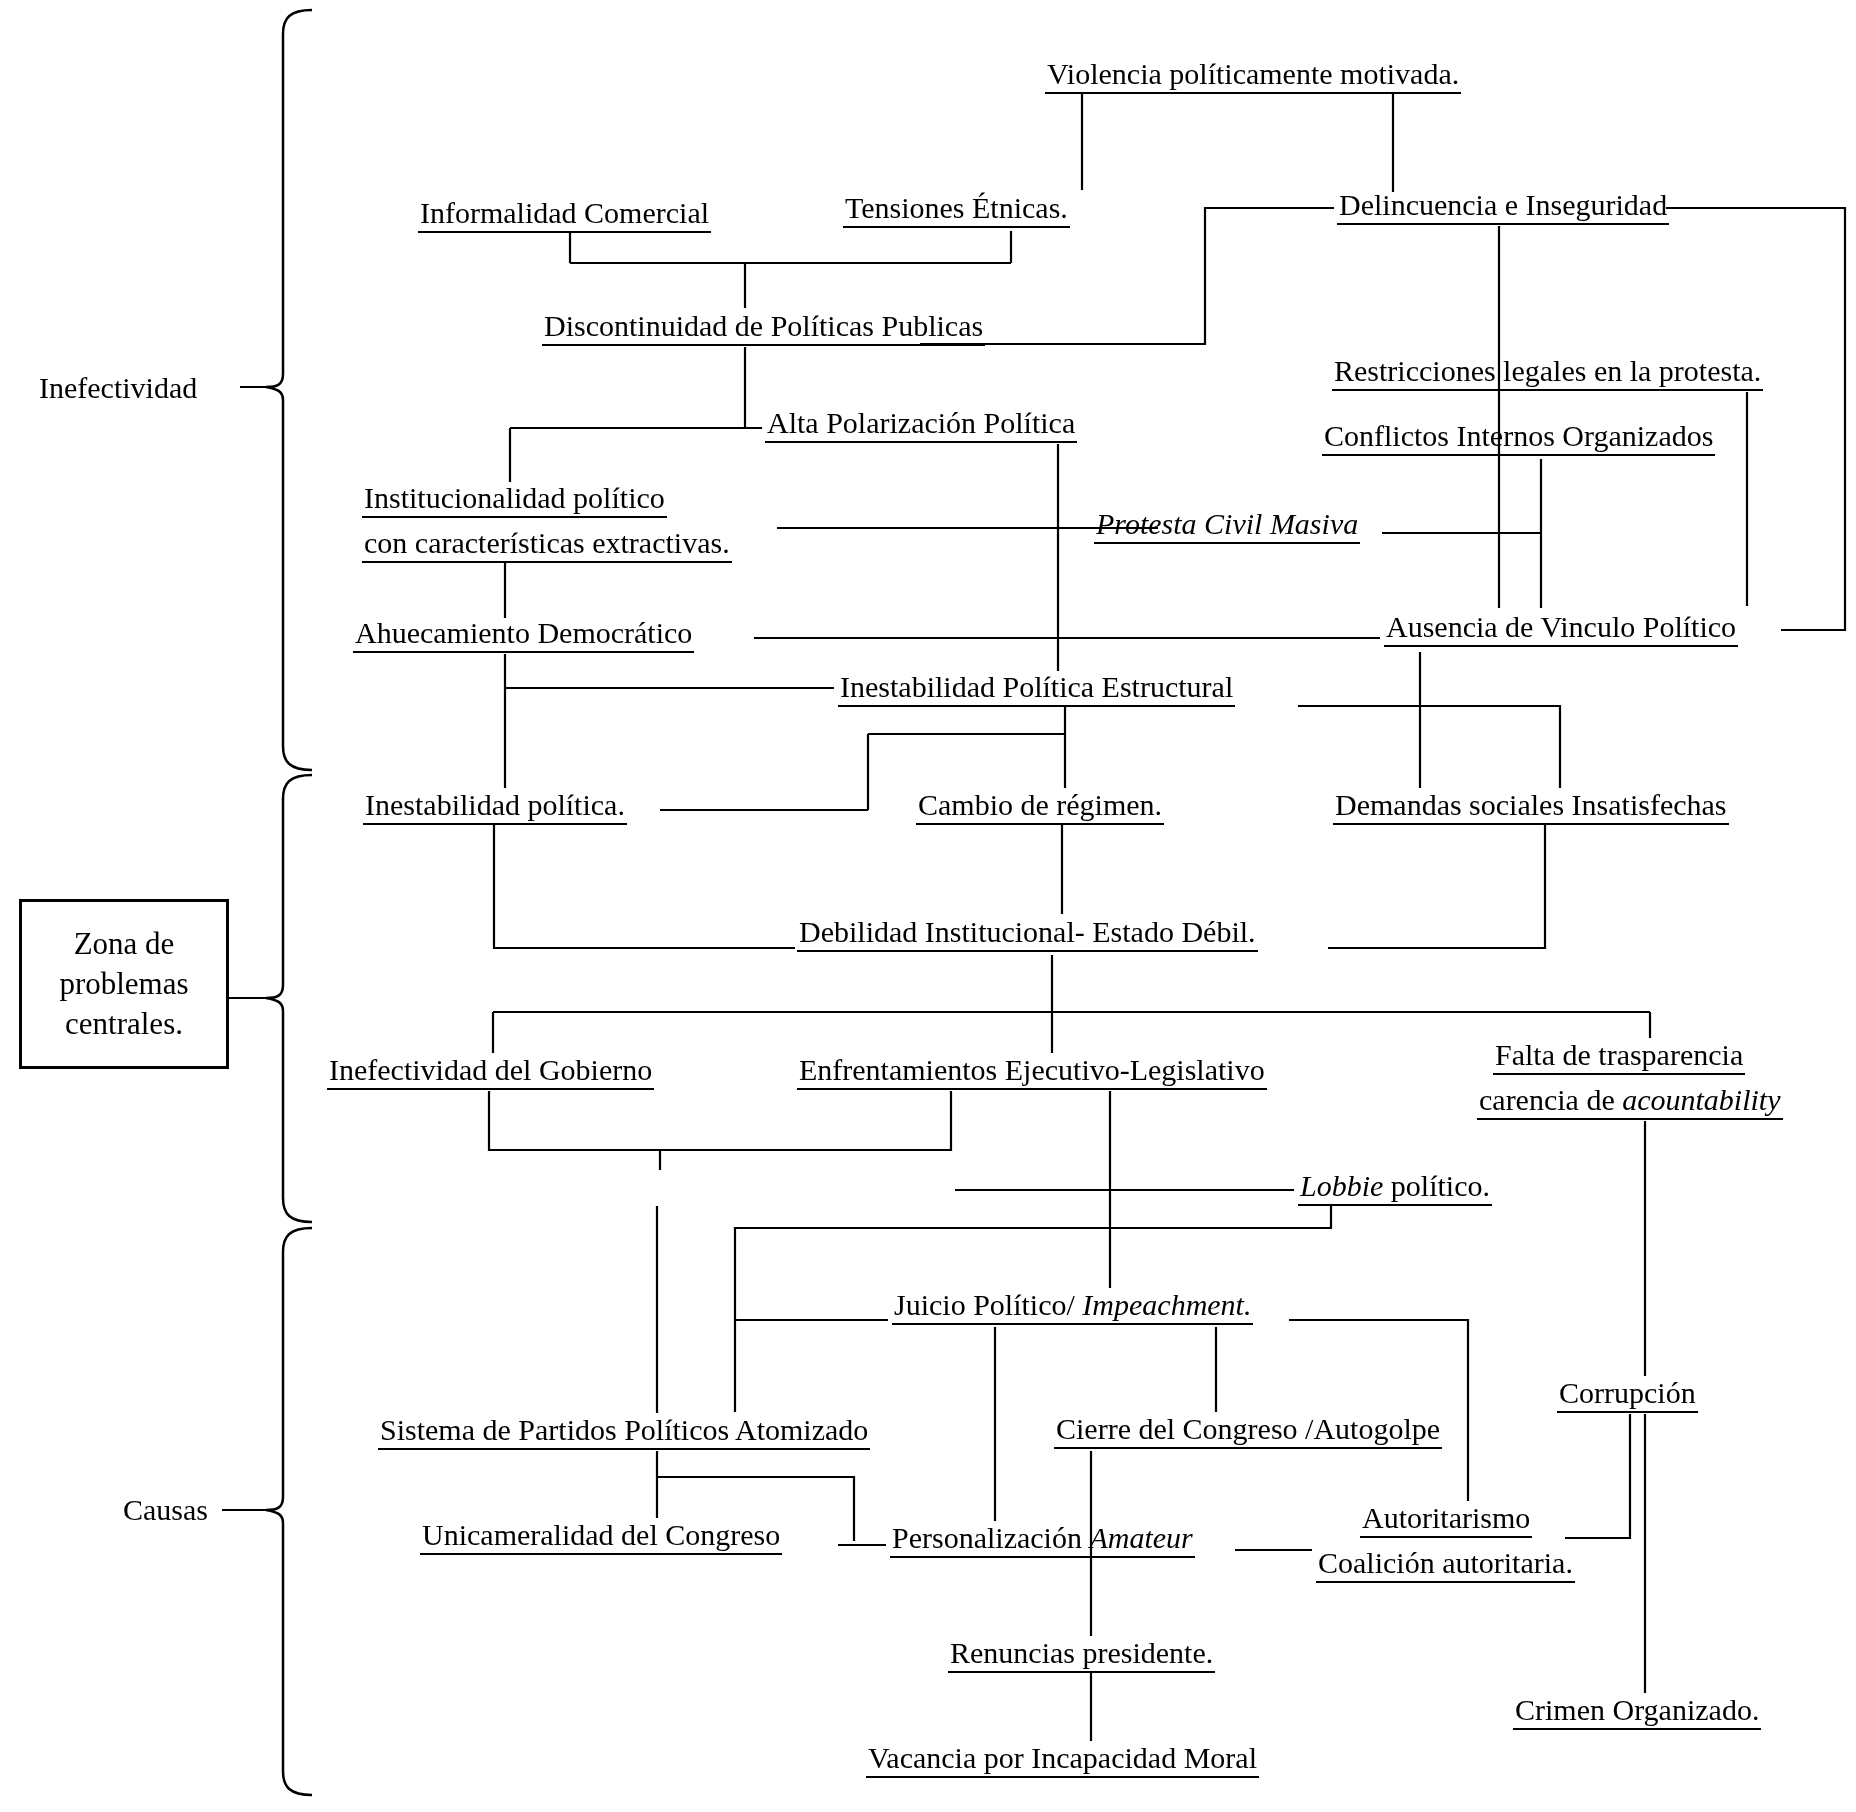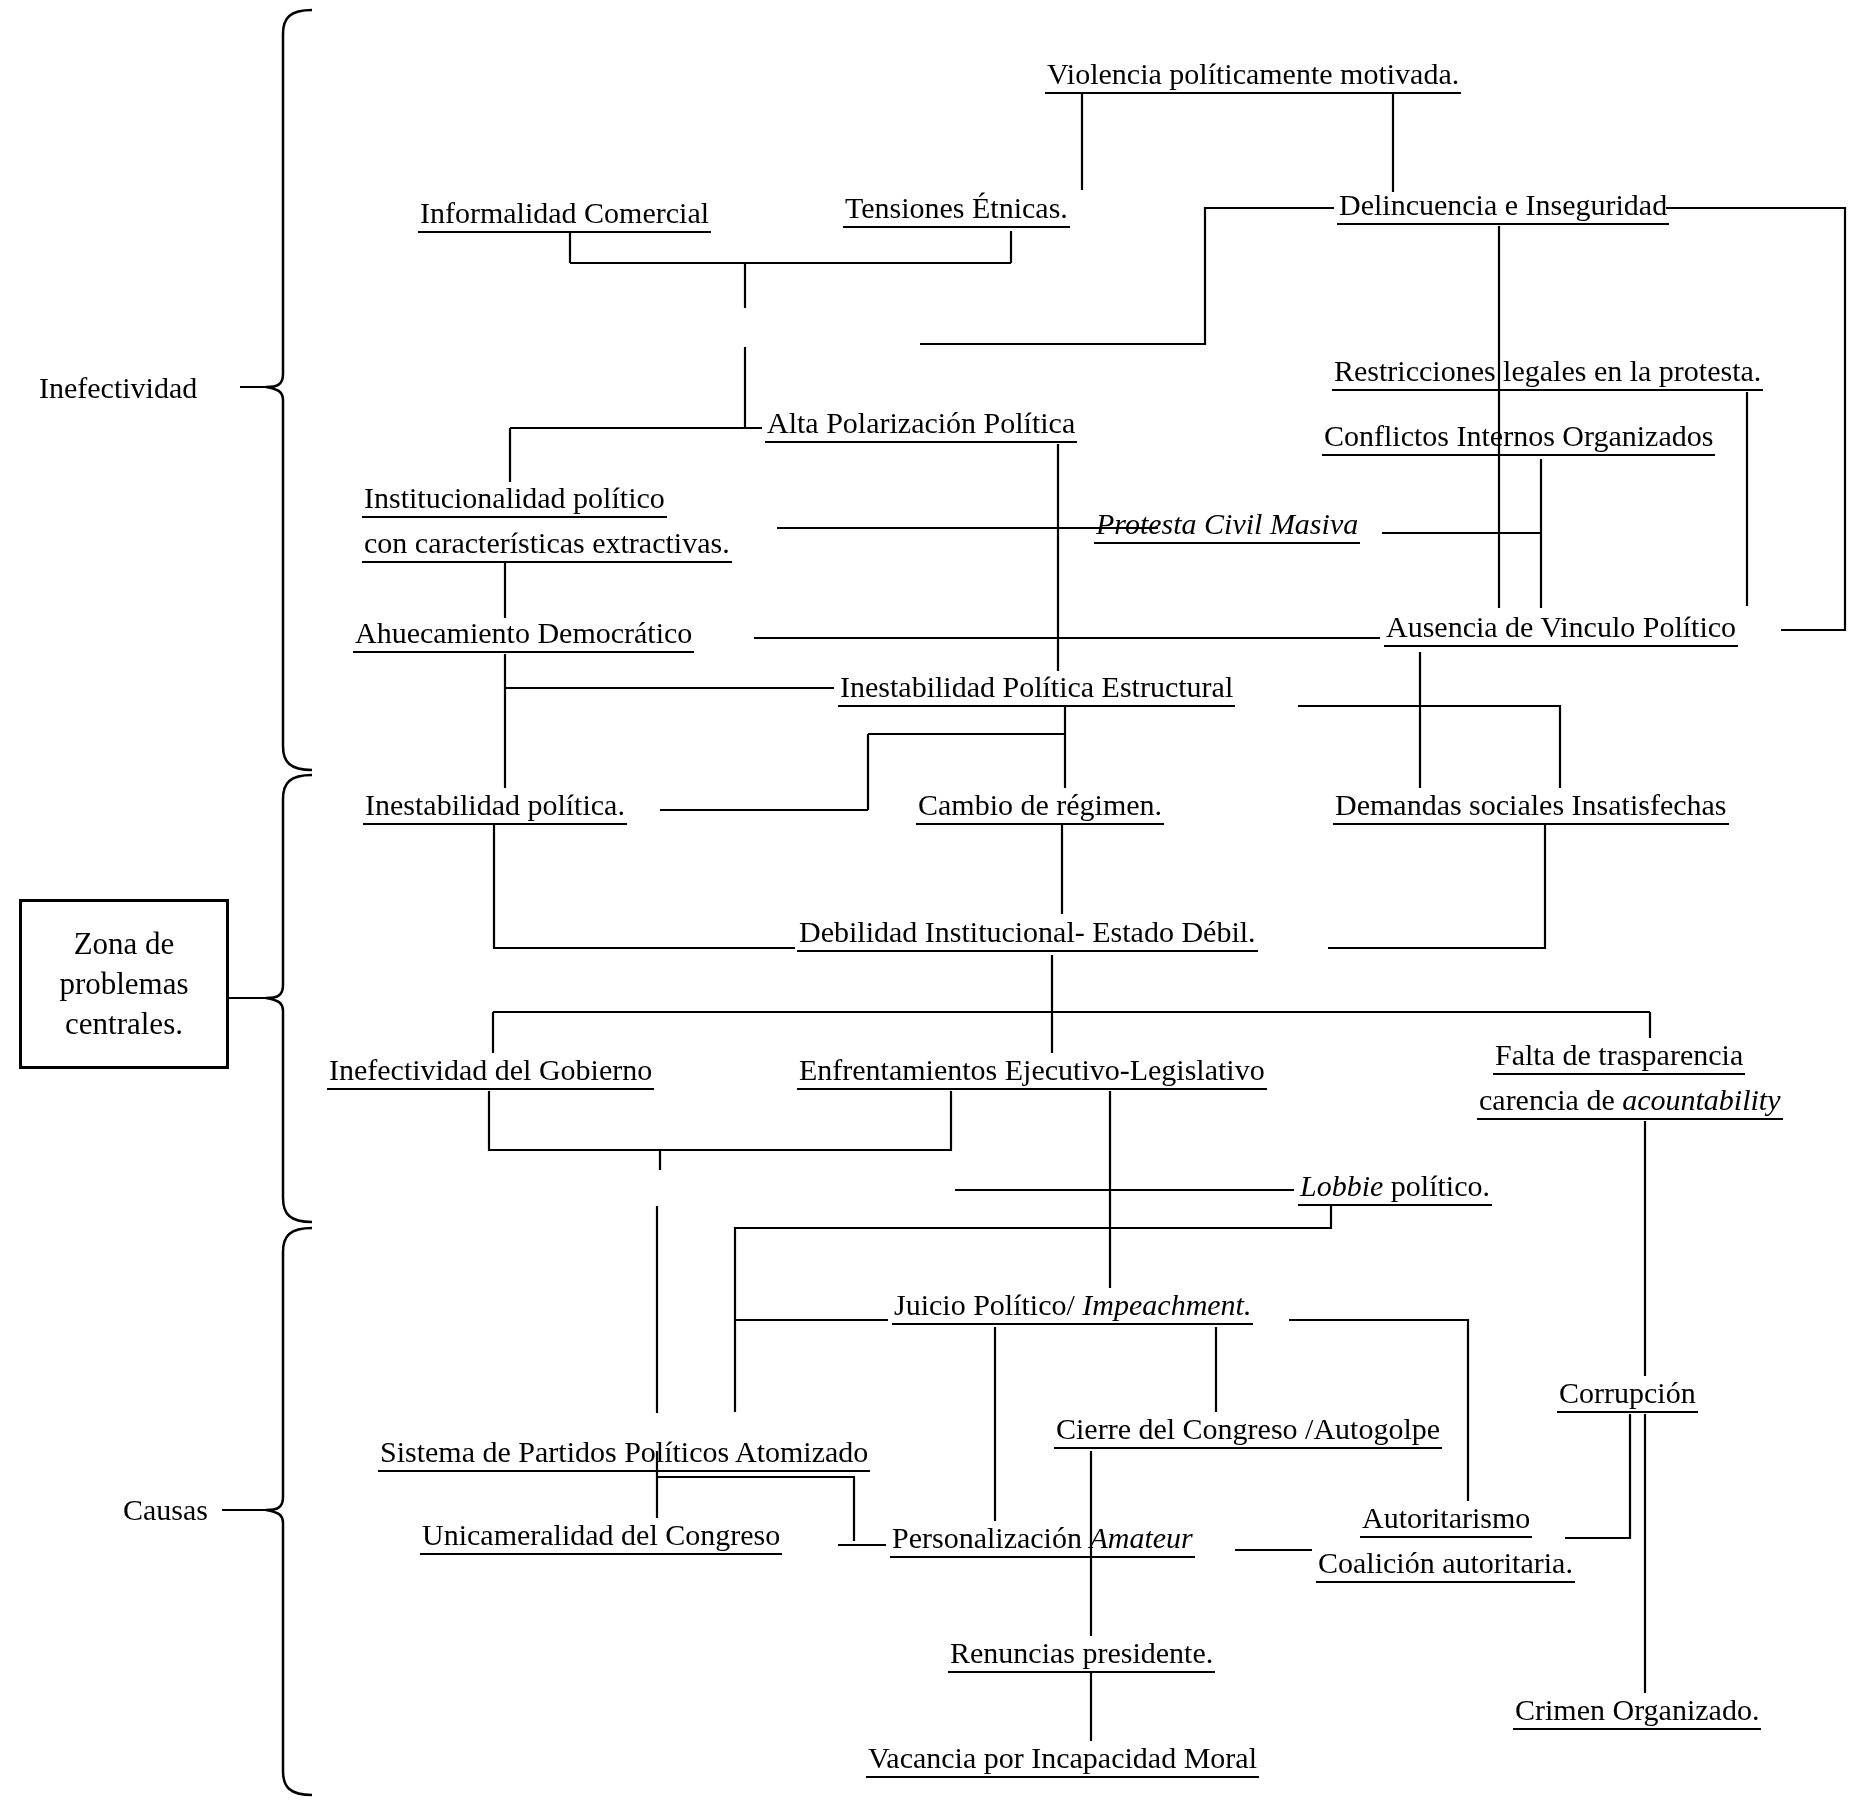--- a/index.html
+++ b/index.html
@@ -69,20 +69,21 @@
     <span>Zona de</span>
     <span>problemas</span>
     <span>centrales.</span>
   </div>
   <div class="plain" style="left:123px;top:1495px;">Causas</div>
 
   <div class="node" style="left:1045px;top:59px;">Violencia políticamente motivada.</div>
   <div class="node" style="left:418px;top:198px;">Informalidad Comercial</div>
   <div class="node" style="left:843px;top:193px;">Tensiones Étnicas.</div>
   <div class="node" style="left:1337px;top:190px;">Delincuencia e Inseguridad</div>
+  <div class="node" style="left:542px;top:311px;">Discontinuidad de Políticas Publicas</div>
   <div class="node" style="left:1332px;top:356px;">Restricciones legales en la protesta.</div>
   <div class="node" style="left:765px;top:408px;">Alta Polarización Política</div>
   <div class="node" style="left:1322px;top:421px;">Conflictos Internos Organizados</div>
   <div class="node" style="left:362px;top:483px;">Institucionalidad político</div>
   <div class="node" style="left:362px;top:528px;">con características extractivas.</div>
   <div class="node" style="left:1094px;top:509px;font-style:italic;">Protesta Civil Masiva</div>
   <div class="node" style="left:353px;top:618px;">Ahuecamiento Democrático</div>
   <div class="node" style="left:1384px;top:612px;">Ausencia de Vinculo Político</div>
   <div class="node" style="left:838px;top:672px;">Inestabilidad Política Estructural</div>
 
@@ -97,21 +98,21 @@
     <span>carencia de </span><span class="it">acountability</span>
   </div>
 
   <div class="node" style="left:1298px;top:1171px;">
     <span class="it">Lobbie</span><span> político.</span>
   </div>
   <div class="node" style="left:892px;top:1290px;">
     <span>Juicio Político/ </span><span class="it">Impeachment.</span>
   </div>
   <div class="node" style="left:1557px;top:1378px;">Corrupción</div>
-  <div class="node" style="left:378px;top:1415px;margin-top:22px;">Sistema de Partidos Políticos Atomizado</div>
+  <div class="node" style="left:378px;top:1415px;">Sistema de Partidos Políticos Atomizado</div>
   <div class="node" style="left:1054px;top:1414px;">Cierre del Congreso /Autogolpe</div>
   <div class="node" style="left:420px;top:1520px;">Unicameralidad del Congreso</div>
   <div class="node" style="left:890px;top:1523px;">
     <span>Personalización </span><span class="it">Amateur</span>
   </div>
   <div class="node" style="left:1360px;top:1503px;">Autoritarismo</div>
   <div class="node" style="left:1316px;top:1548px;">Coalición autoritaria.</div>
   <div class="node" style="left:948px;top:1638px;">Renuncias presidente.</div>
   <div class="node" style="left:1513px;top:1695px;">Crimen Organizado.</div>
   <div class="node" style="left:866px;top:1743px;">Vacancia por Incapacidad Moral</div>

